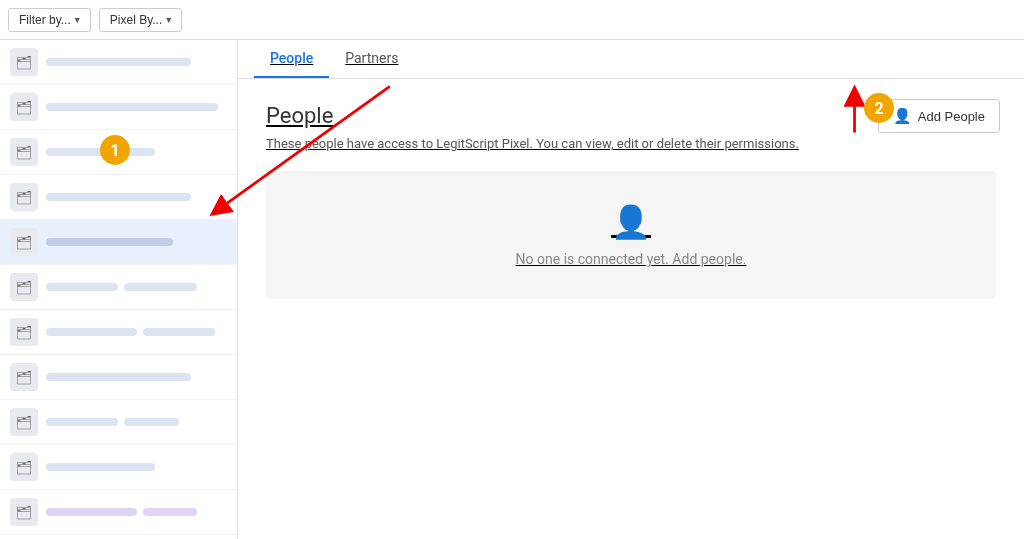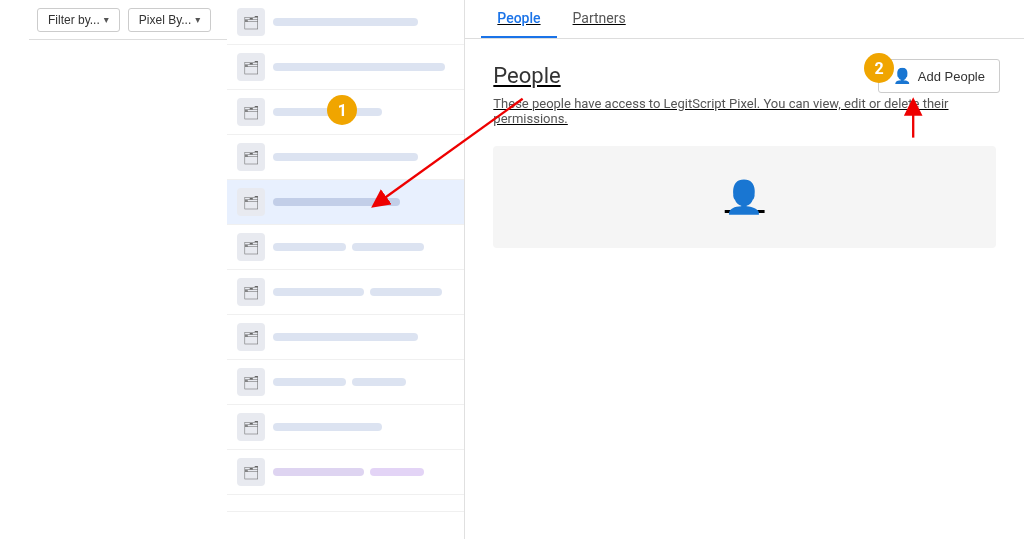--- a/index.html
+++ b/index.html
@@ -1,18 +1,18 @@
 <!DOCTYPE html>
 <html><head>
   <meta charset="utf-8">
   <style>
     * { box-sizing: border-box; margin: 0; padding: 0; }
     body { font-family: -apple-system, BlinkMacSystemFont, 'Segoe UI', Roboto, sans-serif; background: #fff; overflow: hidden; width: 1024px; height: 539px; }
 
-    .container { display: flex; flex-direction: row; height: 539px; padding-left: 29px; }
+    .container { display: flex; flex-direction: column; height: 539px; }
 
     
     .toolbar { display: flex; align-items: center; padding: 6px 8px; border-bottom: 1px solid #ddd; background: #fff; height: 40px; }
     .filter-btn, .sort-btn {
       display: flex; align-items: center; gap: 4px;
       border: 1px solid #ccc; background: #fff;
       padding: 4px 10px; font-size: 12px; color: #333;
       cursor: pointer; border-radius: 3px; margin-right: 8px;
     }
     .chevron { font-size: 10px; color: #555; }
@@ -207,20 +207,21 @@
         <h2 class="people-title">People</h2>
         <p class="people-desc">These people have access to LegitScript Pixel. You can view, edit or delete their permissions.</p>
 
         <button class="add-people-btn">
           <span class="add-people-icon">👤</span>
           <span>Add People</span>
         </button>
 
         <div class="empty-state">
           <div class="person-icon">👤</div>
+          <div class="empty-text">No one is connected yet. Add people.</div>
         </div>
 
         <div class="annotation-circle" style="top: 14px; right: 130px;">
           <span>2</span>
         </div>
 
       </div>
     </div>
 
     <div class="annotation-circle" style="position:absolute; top: 95px; left: 100px; z-index:10;">

